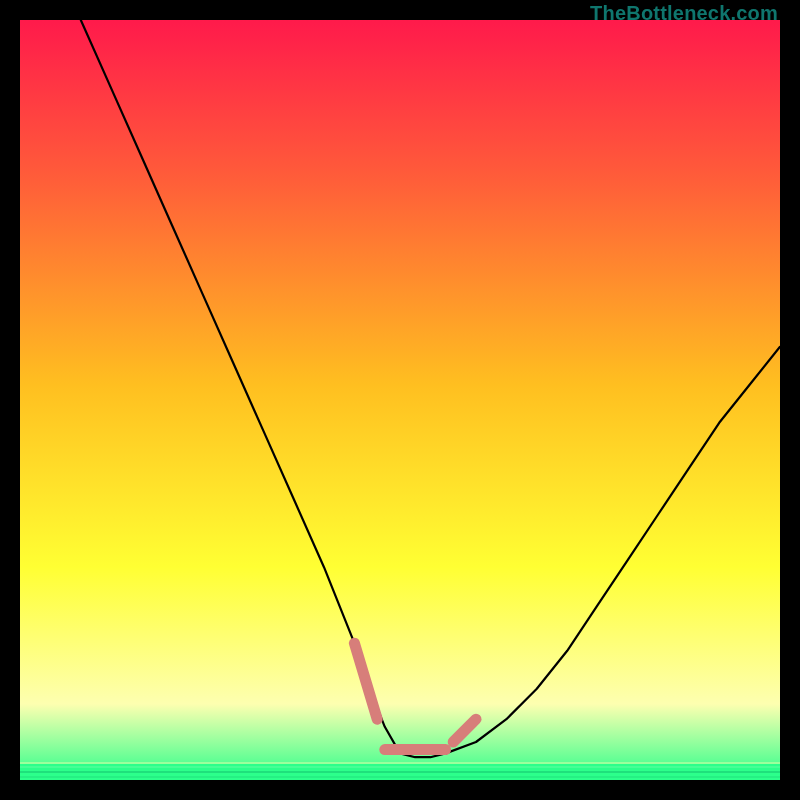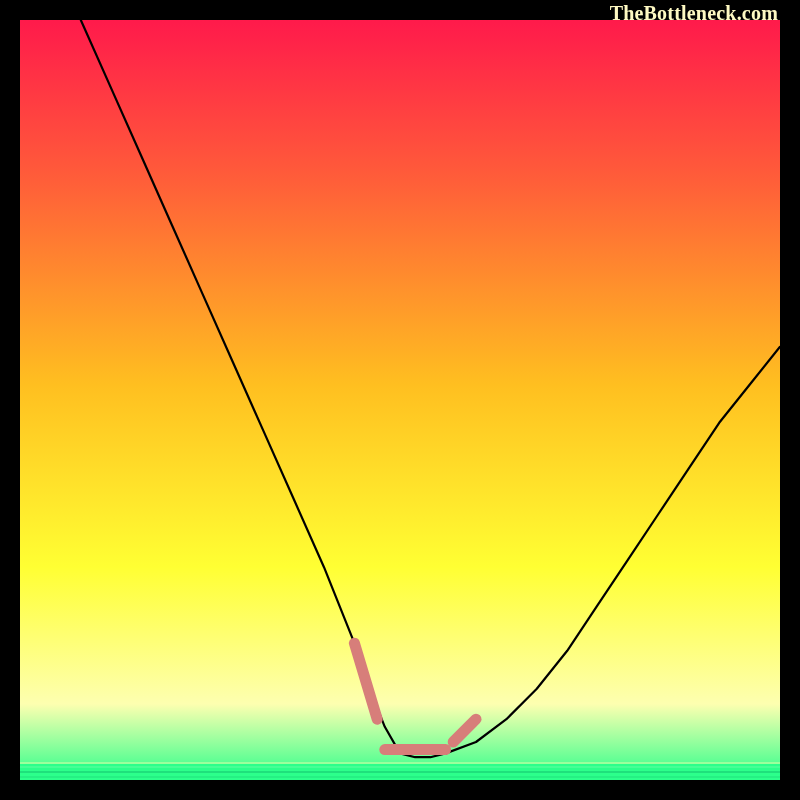--- a/index.html
+++ b/index.html
@@ -22,24 +22,24 @@
     position: absolute;
     left: 0;
     top: 0;
     width: 760px;
     height: 760px;
   }
   .watermark {
     position: absolute;
     top: 2px;
     right: 22px;
-    font-family: Liberation Serif, serif;
+    font-family: Liberation Sans, sans-serif;
     font-size: 20px;
     font-weight: 600;
-    color: #fef9c3;
+    color: #0f766e;
     letter-spacing: 0.2px;
   }
 </style>
 </head>
 <body>
 
 <div class="frame">
   <svg class="plot" viewBox="0 0 760 760" preserveAspectRatio="none">
     <defs>
       <linearGradient id="bg-grad" x1="0" y1="0" x2="0" y2="1">

